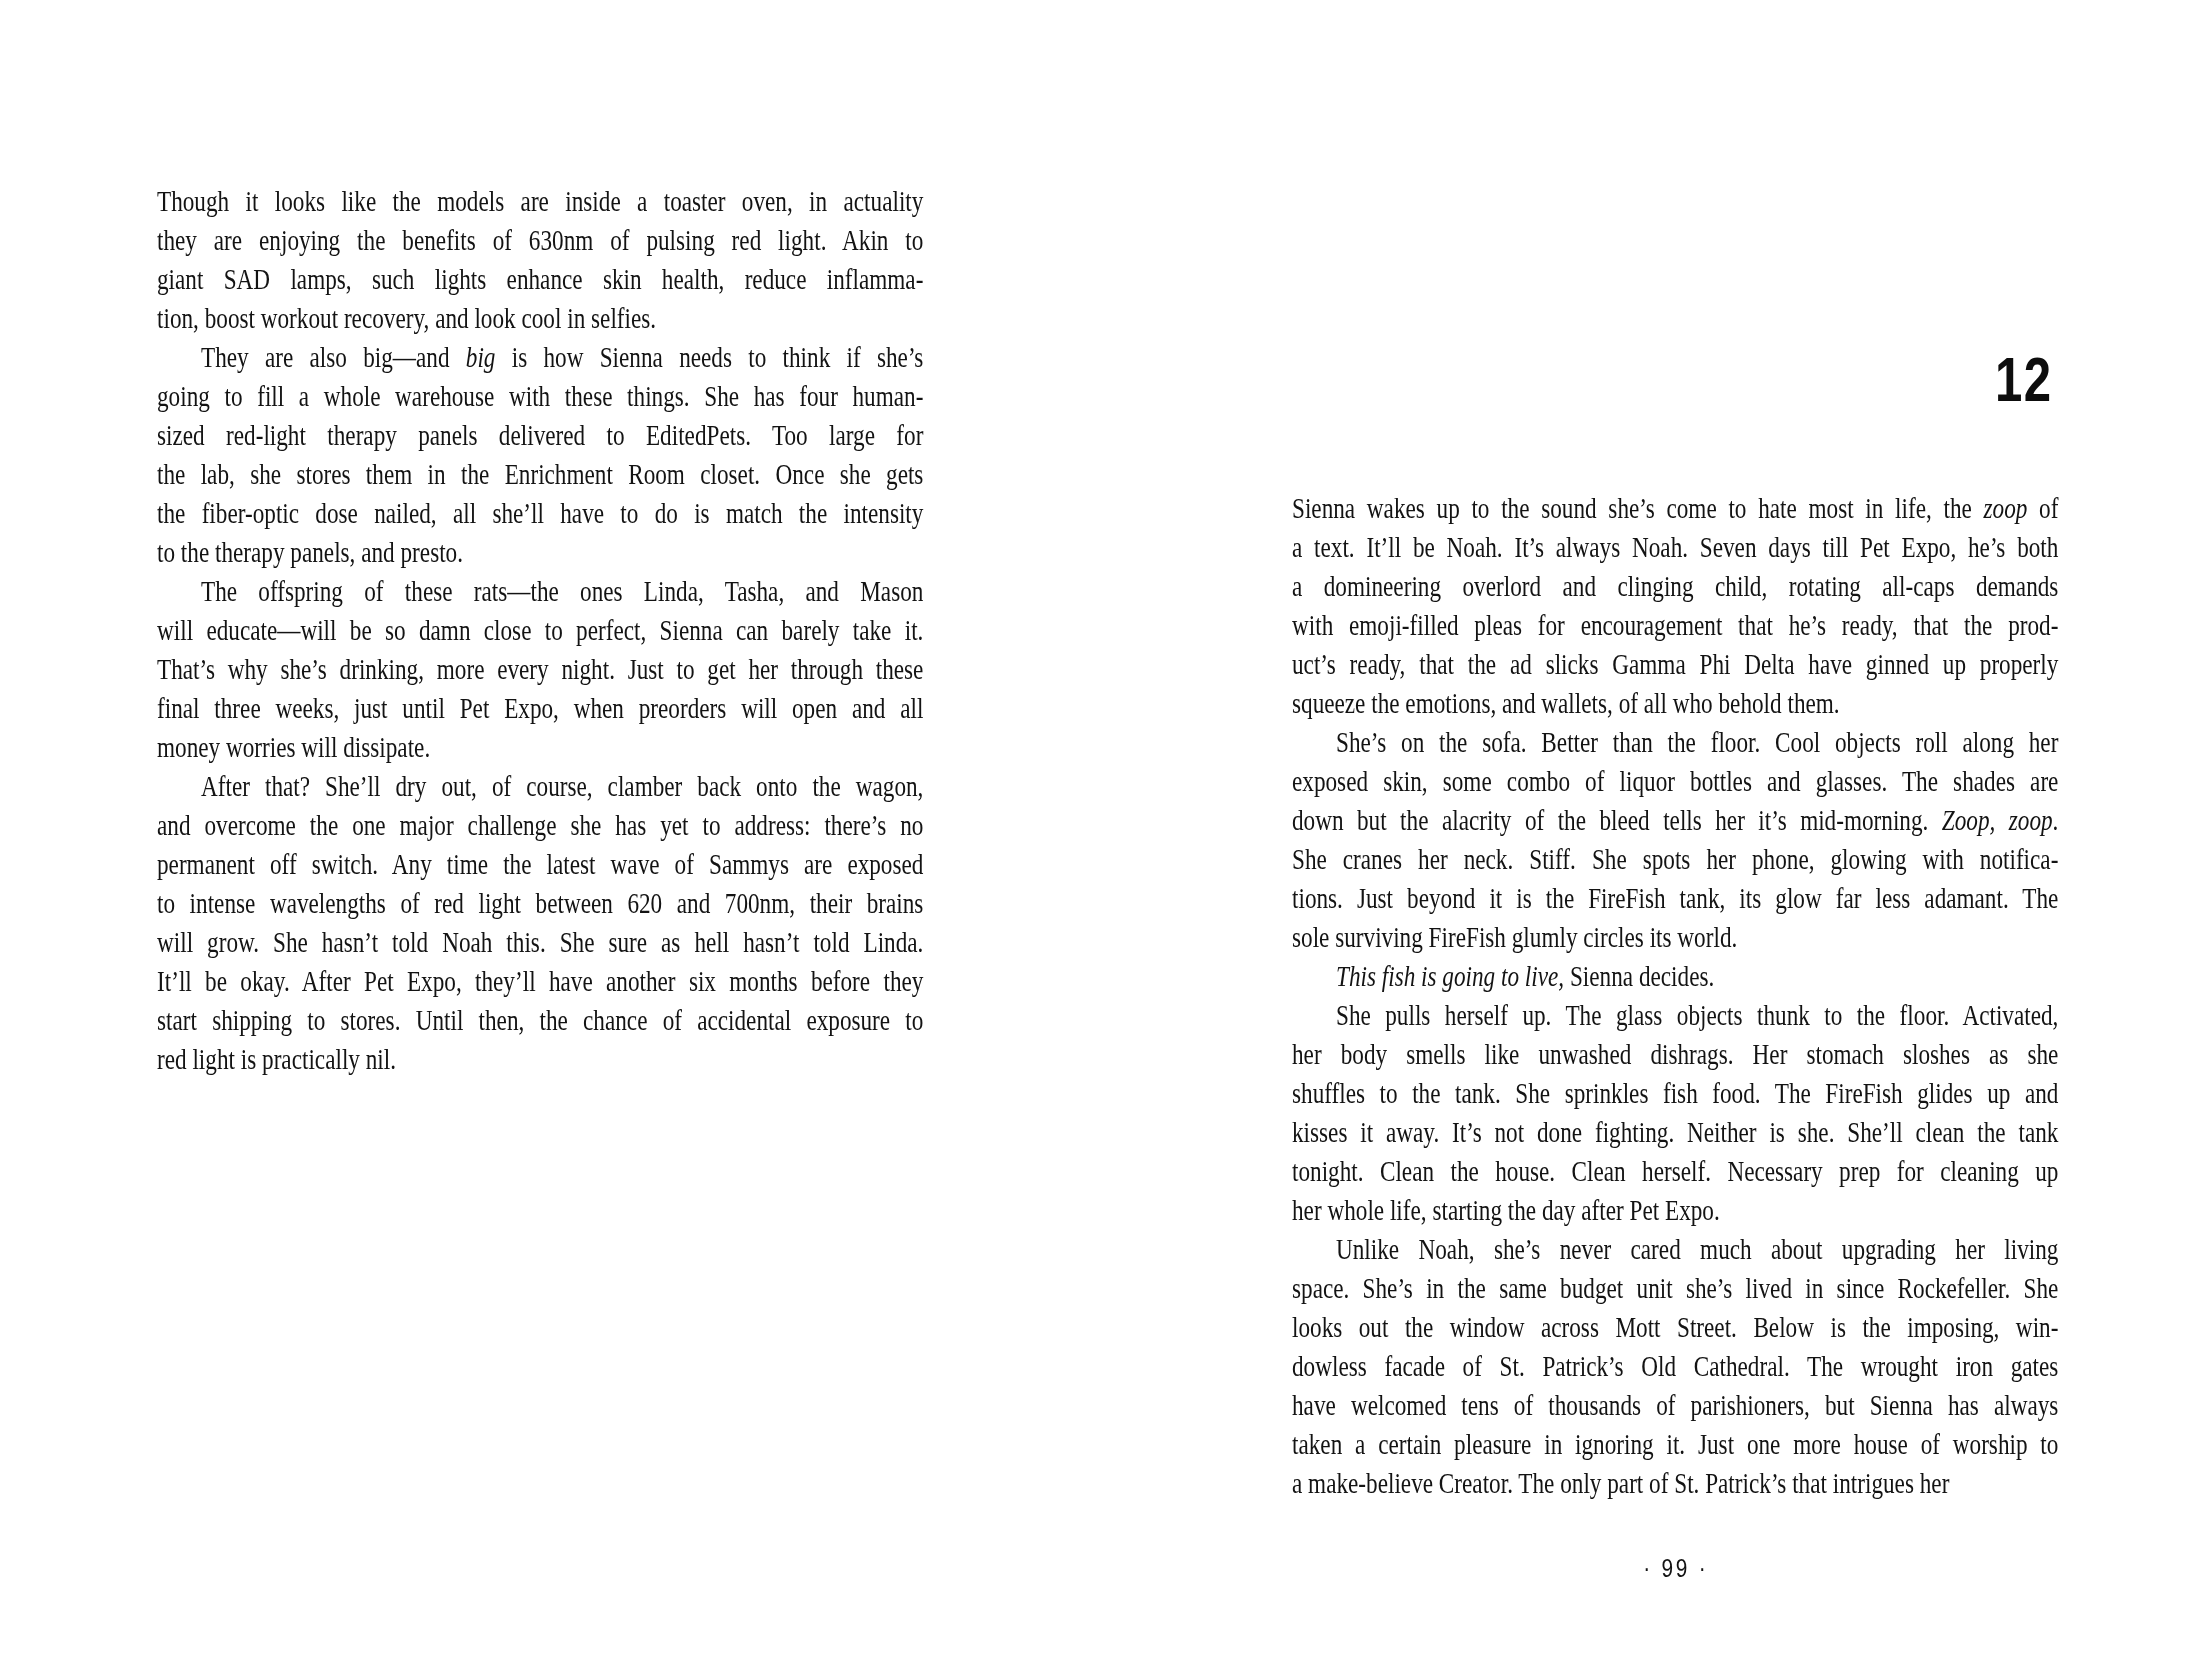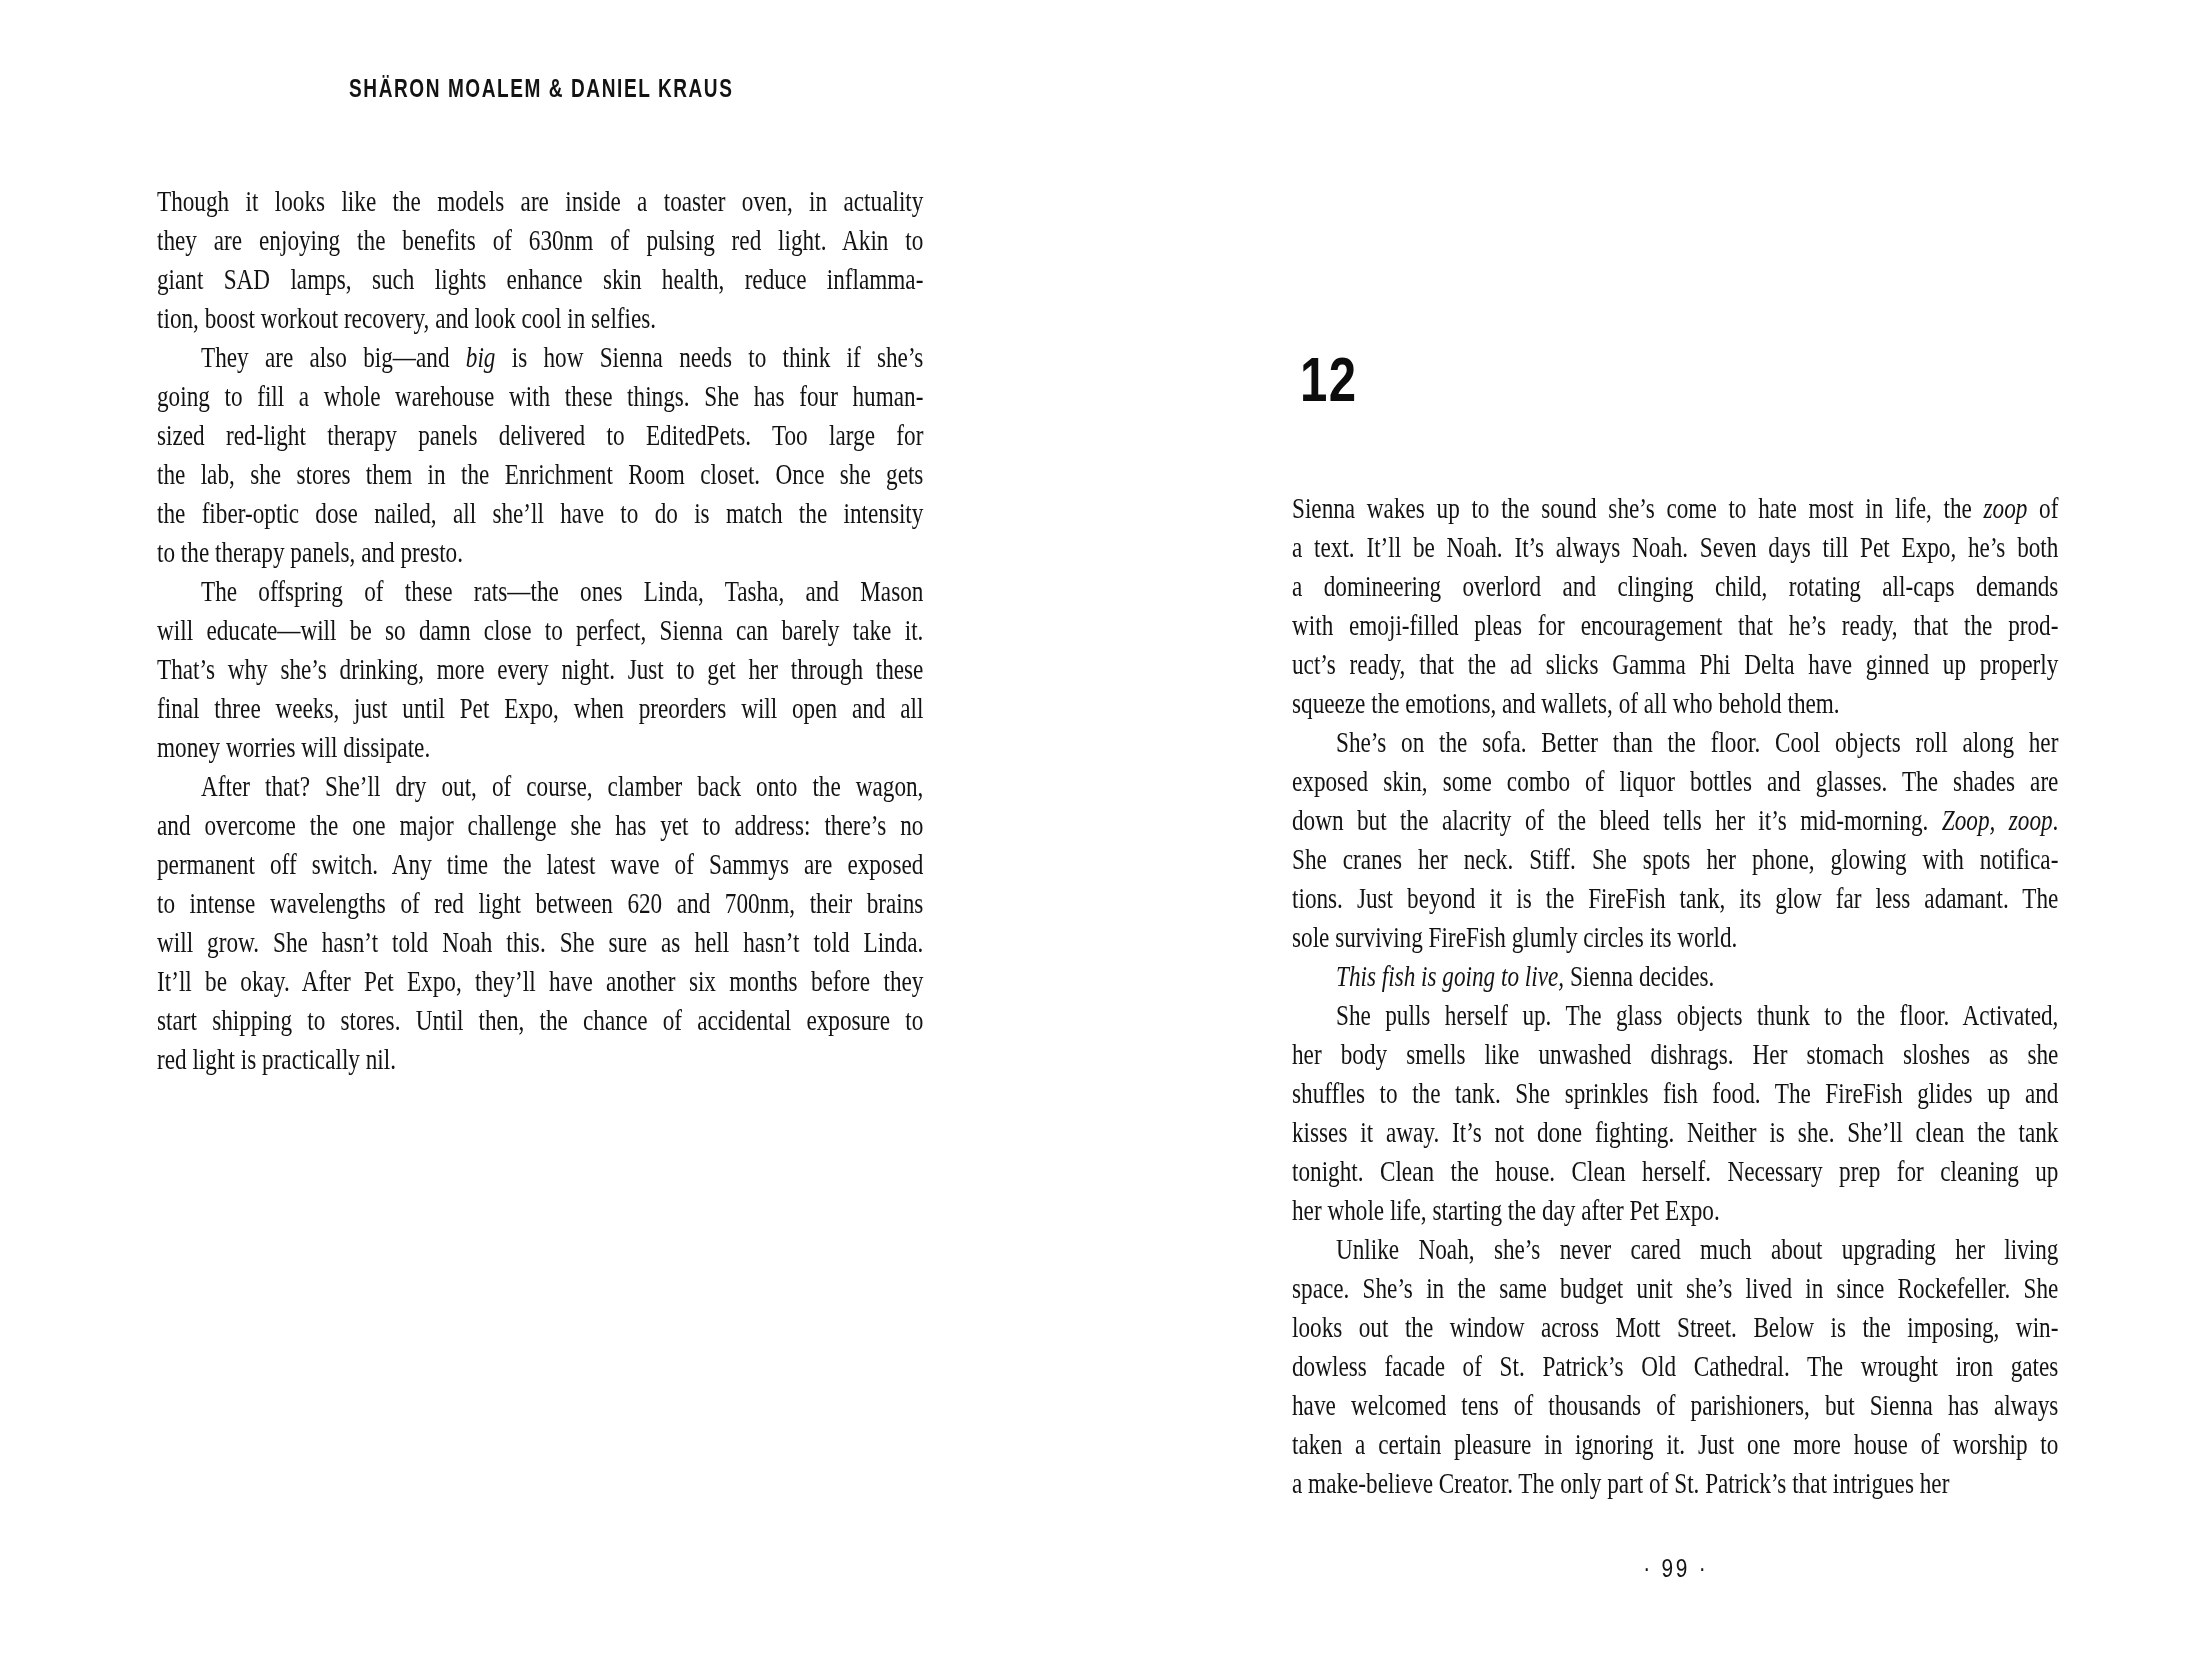--- a/index.html
+++ b/index.html
@@ -41,21 +41,21 @@
     white-space: nowrap;
     color: #131313;
   }
 
   
   .chapter-number {
     position: absolute;
     left: 189px;
     top: 348px;
     width: 768px;
-    text-align: left;
+    text-align: right;
   }
   .chapter-number .ch-inner {
     display: inline-block;
     transform: scaleX(0.78);
     transform-origin: center top;
     font-family: "Liberation Sans", sans-serif;
     font-weight: 800;
     font-size: 63px;
     line-height: 63px;
     letter-spacing: 1.7px;
@@ -105,23 +105,20 @@
     color: #131313;
     white-space: nowrap;
   }
 </style>
 </head>
 <body>
 
 <div class="spread">
 
   <div class="page" id="page-left">
-    <div class="running-head">
-      <span class="rh-inner">SHÄRON MOALEM &amp; DANIEL KRAUS</span>
-    </div>
 
     <div class="body-text" id="left-body">
         <div class="line">Though it looks like the models are inside a toaster oven, in actuality</div>
         <div class="line">they are enjoying the benefits of 630nm of pulsing red light. Akin to</div>
         <div class="line">giant SAD lamps, such lights enhance skin health, reduce inflamma-</div>
         <div class="line last">tion, boost workout recovery, and look cool in selfies.</div>
         <div class="line indent">They are also big—and <em>big</em> is how Sienna needs to think if she’s</div>
         <div class="line">going to fill a whole warehouse with these things. She has four human-</div>
         <div class="line">sized red-light therapy panels delivered to EditedPets. Too large for</div>
         <div class="line">the lab, she stores them in the Enrichment Room closet. Once she gets</div>

